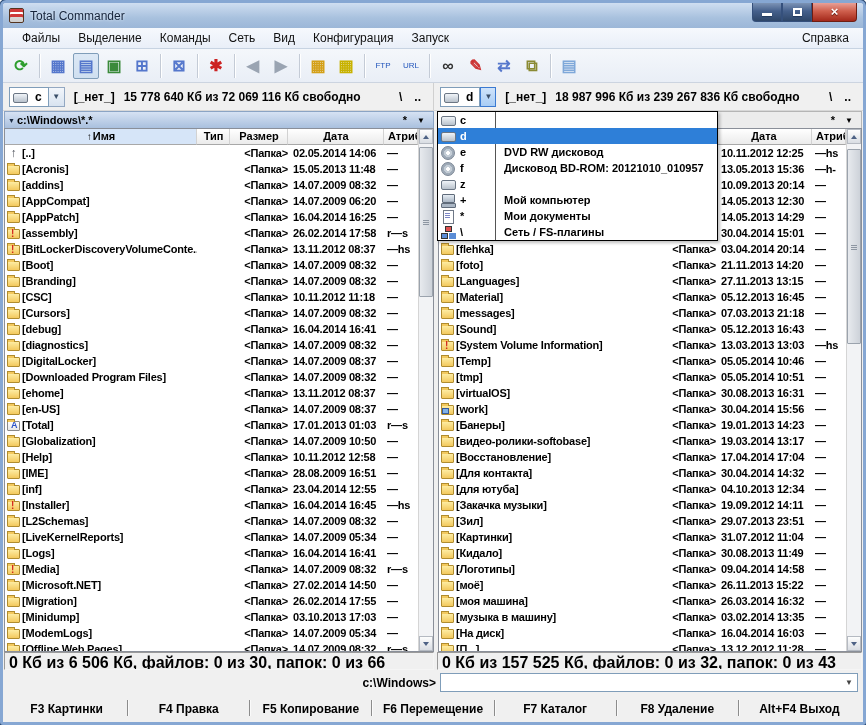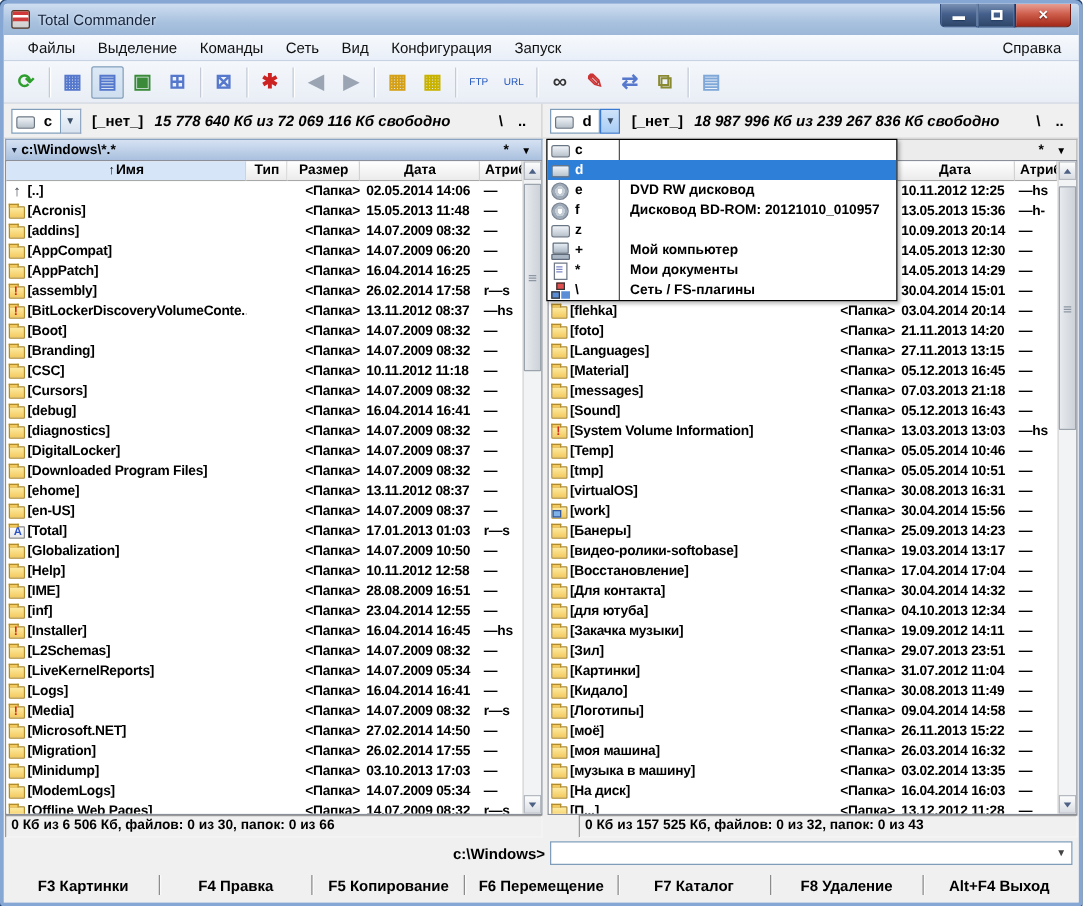--- a/index.html
+++ b/index.html
@@ -42,21 +42,21 @@
   .drivebars { height:28px; display:flex; background:#f0f0f0; border-bottom:1px solid #d8d8d8; font-size:12px; font-weight:bold; }
   .dbar { display:flex; align-items:center; padding:0 6px; }
   .dbar.left { width:430px; }
   .dbar.right { flex:1; border-left:1px solid #d0d0d0; }
   .combo { display:flex; align-items:center; height:20px; border:1px solid #7f9db9; background:#fff; padding:0 2px 0 3px; }
   .combo .letter { font-size:12px; font-weight:bold; margin:0 4px 0 3px; }
   .combo-arrow { width:16px; height:20px; border:1px solid #93a8c2; border-left:none; background:linear-gradient(#f2f6fb,#d8e3f0);
     display:flex; align-items:center; justify-content:center; font-size:8px; color:#3a4e68; }
   .combo-arrow.open { border:1px solid #3b7ad1; background:linear-gradient(#cfe3fa,#a9cdf5); }
   .drive-none { margin-left:9px; cursor:default; }
-  .drive-free { margin-left:9px; white-space:nowrap;font-style:italic; }
+  .drive-free { margin-left:9px; white-space:nowrap; }
   .dbar .spacer { flex:1; }
   .mini-btn { padding:1px 6px; cursor:default; font-weight:bold; }
   
   .panels { display:flex; height:541px; background:#f0f0f0; }
   .panel { display:flex; flex-direction:column; }
   .panel.left { width:430px; margin-left:1px; }
   .panel.right { flex:1; margin:0 1px 0 4px; }
   .pathbar { height:17px; display:flex; align-items:center; font-size:11px; font-weight:bold; color:#000; padding:0 3px;
     background:#ececec; border:1px solid #b5b5b5; border-bottom:none; }
   .pathbar.active { background:linear-gradient(#d6e2f3,#a9c0de); border-color:#8ba4c4; }
@@ -86,21 +86,21 @@
   .updir-glyph { font-size:12px; font-weight:bold; color:#4a4f57; line-height:1; }
   
   .sbar { width:15px; flex:none; background:#f2f3f5; border-left:1px solid #d5d5d5; position:relative; }
   .sarrow { position:absolute; left:0; width:14px; height:15px; background:linear-gradient(#fdfdfd,#d9dde3); border:1px solid #b5bac2; display:flex; align-items:center; justify-content:center; }
   .sarrow.up { top:0; } .sarrow.down { bottom:0; }
   .tri-up { width:0; height:0; border-left:3px solid transparent; border-right:3px solid transparent; border-bottom:4px solid #4d6185; }
   .tri-down { width:0; height:0; border-left:3px solid transparent; border-right:3px solid transparent; border-top:4px solid #4d6185; }
   .sthumb { position:absolute; left:0; width:14px; background:linear-gradient(90deg,#e7eaee,#cdd2d9); border:1px solid #9ba3ad; border-radius:1px; }
   .sthumb::after { content:""; position:absolute; left:3px; right:3px; top:50%; margin-top:-2px; height:1px; background:#8d96a2; box-shadow:0 2px 0 #8d96a2, 0 4px 0 #8d96a2; }
   
-  .statusbars { height:18px; display:flex; background:#f0f0f0; font-size:11px; font-weight:bold;gap:26px; }
+  .statusbars { height:18px; display:flex; background:#f0f0f0; font-size:16px; font-weight:bold; }
   .sb { border:1px solid; border-color:#9a9a9a #f5f5f5 #f5f5f5 #9a9a9a; padding:1px 4px 0 4px; white-space:nowrap; overflow:hidden; }
   .sb.l { width:430px; margin-left:1px; } .sb.r { flex:1; margin:0 1px 0 3px; }
   
   .cmdbar { height:25px; display:flex; align-items:center; background:#f0f0f0; padding:0 5px; font-size:12px; font-weight:bold; }
   .cmd-spacer { flex:1; }
   .cmd-prompt { margin-right:4px; white-space:nowrap; }
   .cmd-input { width:418px; height:19px; background:#fff; border:1px solid #7f9db9; display:flex; align-items:center; }
   .cmd-input .val { flex:1; padding-left:3px; font-weight:normal; }
   .cmd-arrow { font-size:8px; color:#444; padding-right:4px; }
   
@@ -722,21 +722,21 @@
                 <span class="fs">&lt;Папка&gt;</span>
                 <span class="fd">30.04.2014 15:56</span>
                 <span class="fa">—</span>
               </div>
               <div class="row">
                 <span class="ficell">
                   <span class="fic "></span>
                 </span>
                 <span class="fn">[Банеры]</span>
                 <span class="fs">&lt;Папка&gt;</span>
-                <span class="fd">25.09.2013 14:23</span>
+                <span class="fd">19.01.2013 14:23</span>
                 <span class="fa">—</span>
               </div>
               <div class="row">
                 <span class="ficell">
                   <span class="fic "></span>
                 </span>
                 <span class="fn">[видео-ролики-softobase]</span>
                 <span class="fs">&lt;Папка&gt;</span>
                 <span class="fd">19.03.2014 13:17</span>
                 <span class="fa">—</span>

